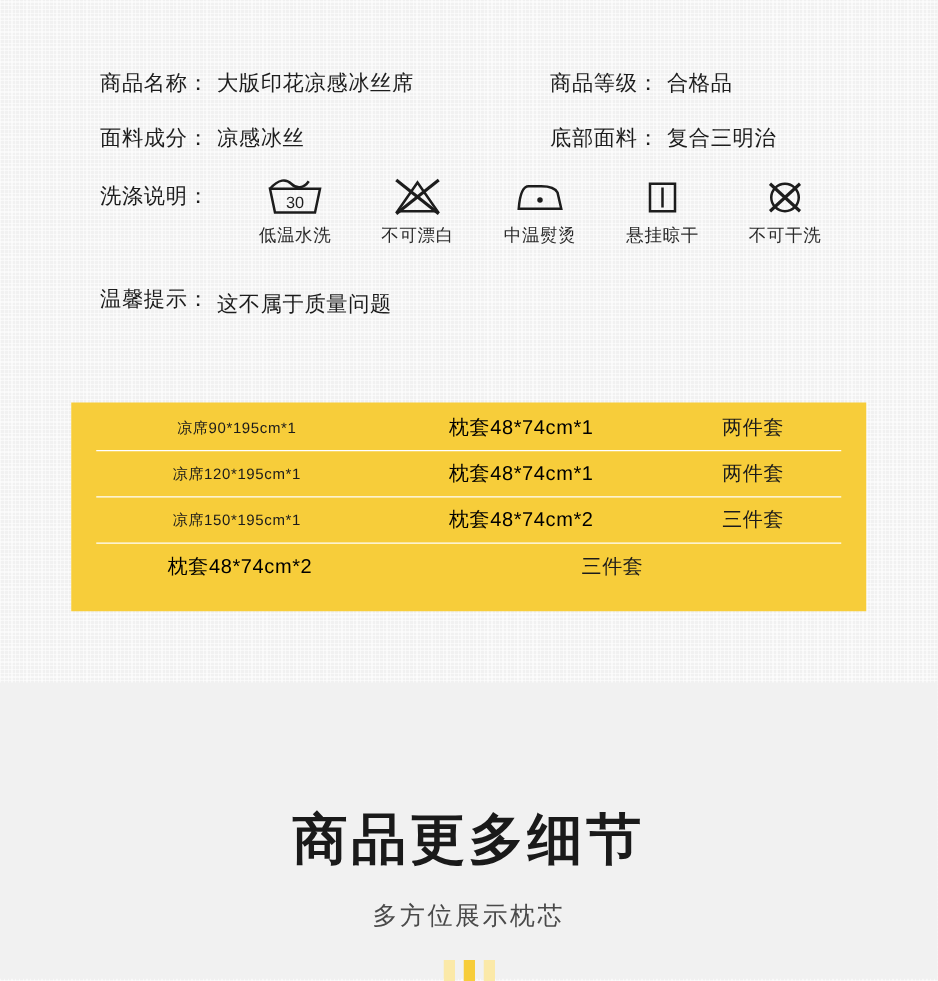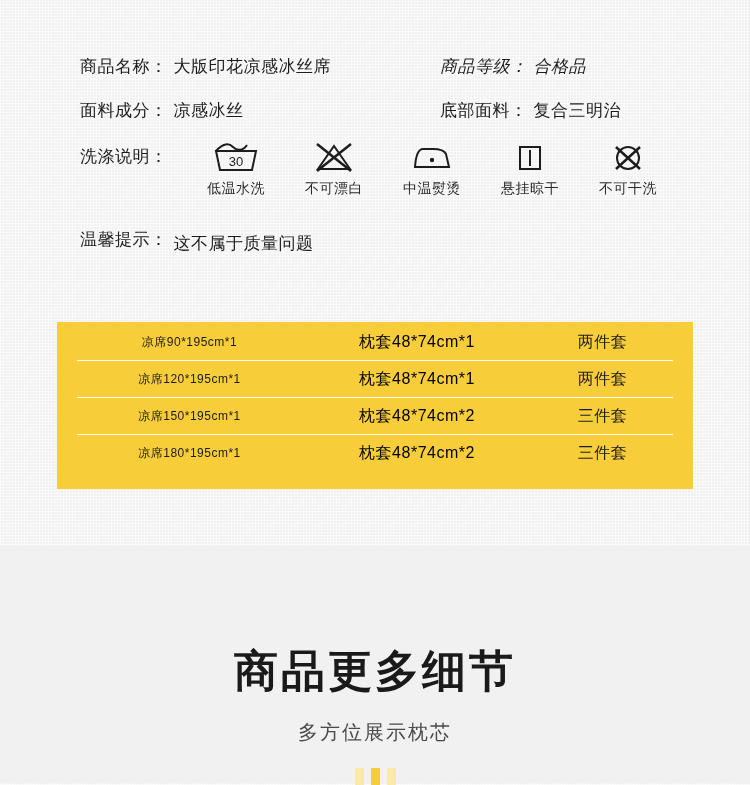--- a/index.html
+++ b/index.html
@@ -42,21 +42,21 @@
   .lbl {
     color: #1c1c1c;
     font-size: 17px;
   }
   .val {
     color: #1c1c1c;
     font-size: 17px;
     margin-left: 6px;
   }
   .r1 { left: 80px; top: 55px; }
-  .r1b { left: 440px; top: 55px; font-style: italic; }
+  .r1b { left: 440px; top: 55px; }
   .r2 { left: 80px; top: 99px; justify-content: flex-end; }
   .r2b { left: 440px; top: 99px; }
   .r3 { left: 80px; top: 145px; }
   .r4 { left: 80px; top: 228px; }
 
   .wash-icons {
     position: absolute;
     left: 200px;
     top: 140px;
     display: flex;
@@ -277,21 +277,20 @@
       <div class="y-c3">两件套</div>
     </div>
 
     <div class="y-row">
       <div class="y-c1">凉席150*195cm*1</div>
       <div class="y-c2">枕套48*74cm*2</div>
       <div class="y-c3">三件套</div>
     </div>
 
     <div class="y-row">
-      <div class="y-c1">凉席180*195cm*1</div>
       <div class="y-c2">枕套48*74cm*2</div>
       <div class="y-c3">三件套</div>
     </div>
 
   </div>
 
   <div class="banner">
     <div class="banner-title">商品更多细节</div>
     <div class="banner-sub">多方位展示枕芯</div>
     <div class="dots">

